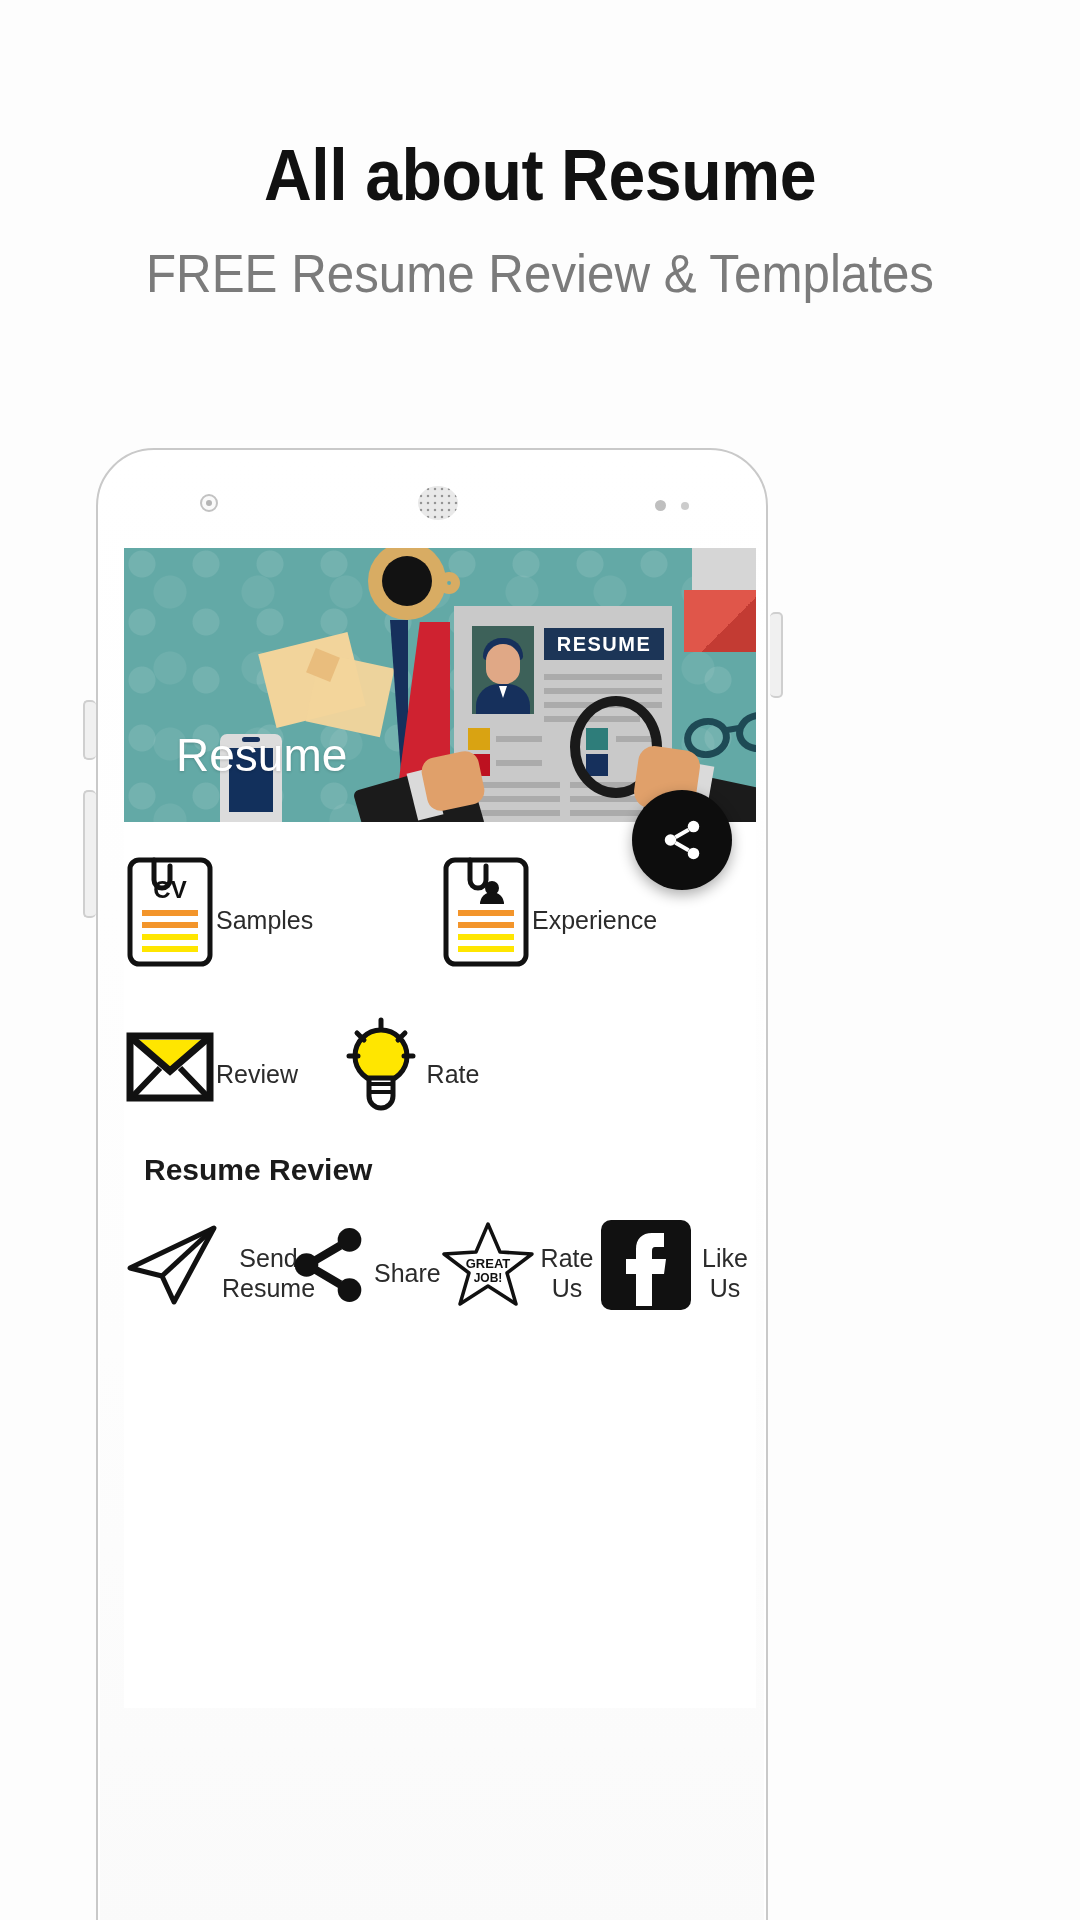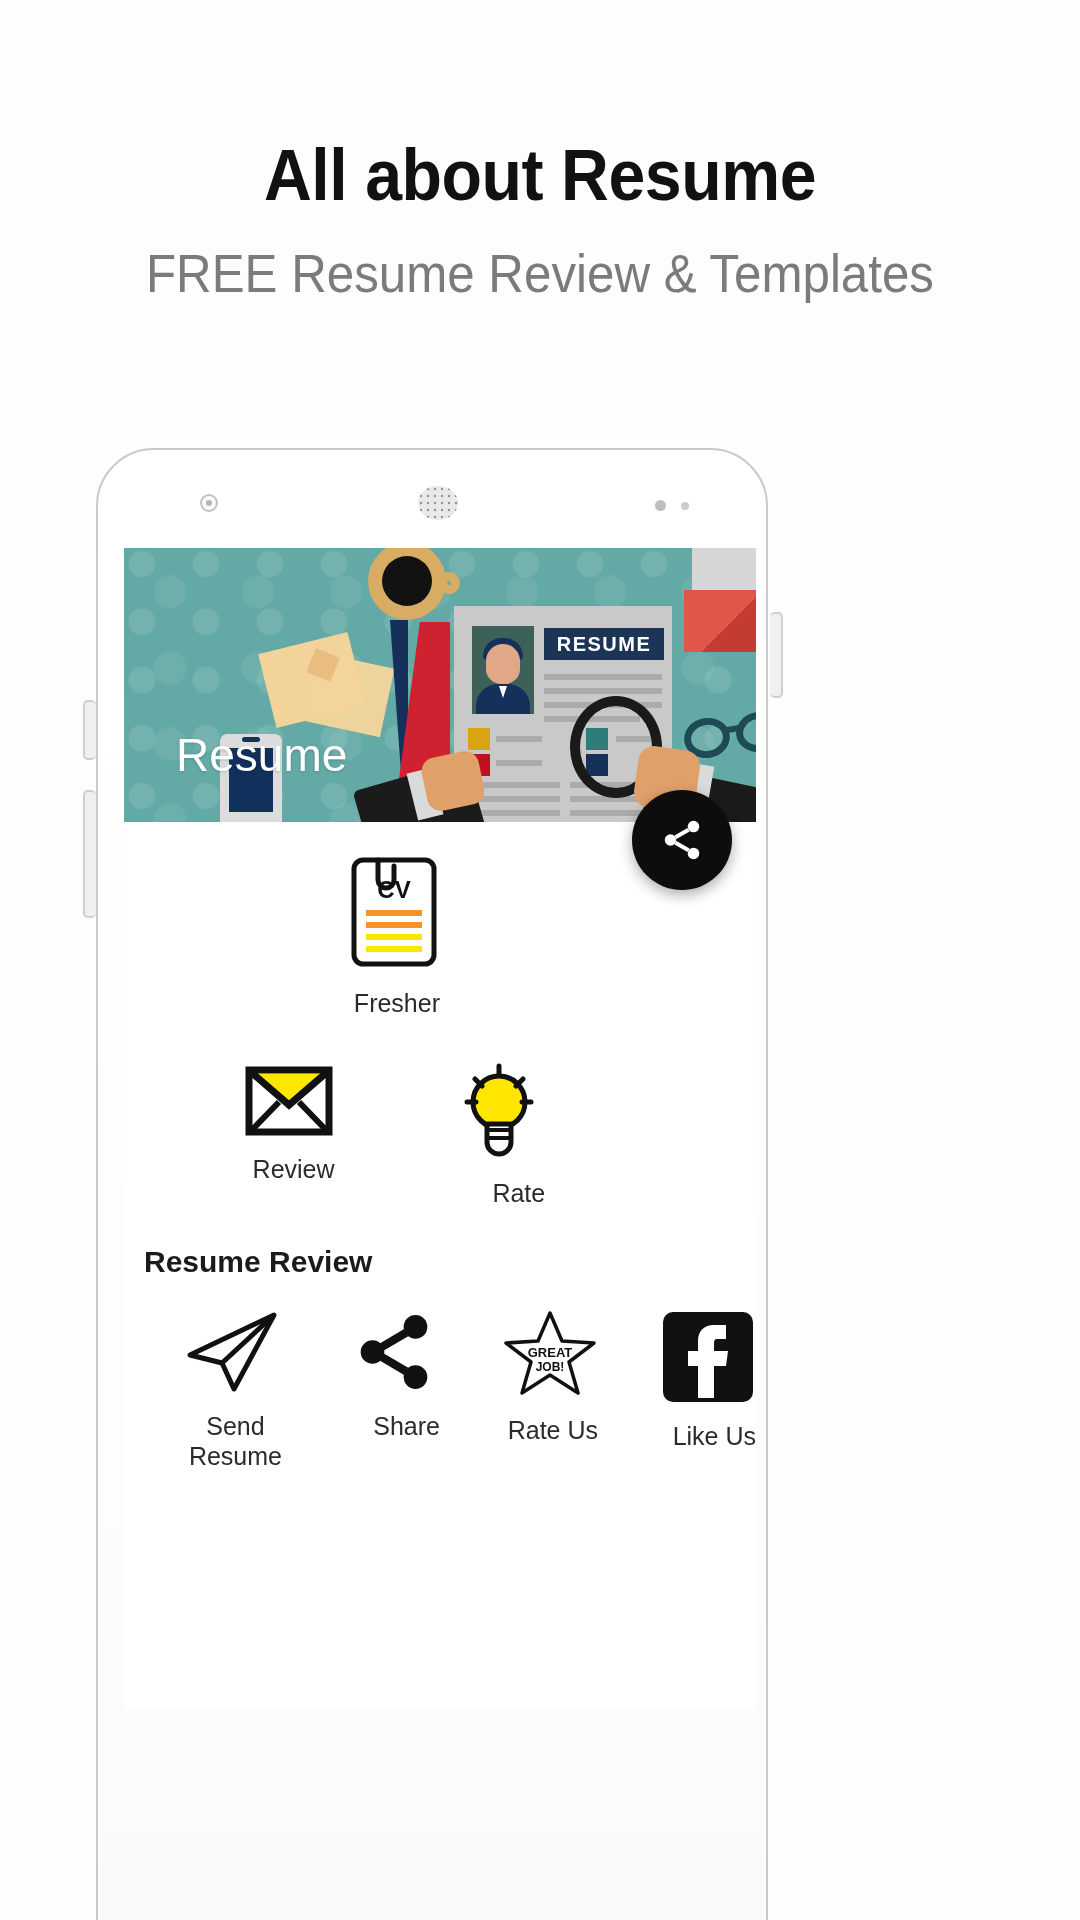--- a/index.html
+++ b/index.html
@@ -152,21 +152,21 @@
   .section-title {
     font-family:"Liberation Sans","DejaVu Sans",sans-serif;
     font-weight:700; font-size:30px; color:#1b1b1b;
     padding:0 0 0 20px;
   }
   .sec1 { margin-top: 28px; }
   .sec2 { margin-top: 37px; }
 
   .grid { display:flex; width:632px; }
   .cell {
-    display:flex; flex-direction:column; align-items:flex-end; justify-content:flex-start;
+    display:flex; flex-direction:row; align-items:center; justify-content:flex-start;
   }
   .cell .lbl {
     margin-top:16px; font-size:25px; color:#2b2b2b; font-weight:400; text-align:center;
     font-family:"Liberation Sans","DejaVu Sans",sans-serif; line-height:30px;
   }
   .icon-box { display:flex; align-items:center; justify-content:center; }
 
   .row-samples { margin-top:30px; }
   .row-samples .cell { width:316px; }
   .row-three { margin-top:44px; }
@@ -267,21 +267,36 @@
           <svg width="92" height="120" viewBox="0 0 92 120">
             <rect x="6" y="8" width="80" height="104" rx="9" fill="#fff" stroke="#111" stroke-width="5"></rect>
             <path d="M30 8 v20 a8 8 0 0 0 16 0 v-14" fill="none" stroke="#111" stroke-width="5" stroke-linecap="round"></path>
             <text x="46" y="46" font-family="Liberation Sans, sans-serif" font-size="24" font-weight="bold" fill="#111" text-anchor="middle">CV</text>
             <rect x="18" y="58" width="56" height="6" fill="#f3952b"></rect>
             <rect x="18" y="70" width="56" height="6" fill="#f3952b"></rect>
             <rect x="18" y="82" width="56" height="6" fill="#ffe600"></rect>
             <rect x="18" y="94" width="56" height="6" fill="#ffe600"></rect>
           </svg>
         </div>
-        <div class="lbl">Fresher</div>
+        <div class="lbl">Samples</div>
+      </div>
+      <div class="cell">
+        <div class="icon-box">
+          <svg width="92" height="120" viewBox="0 0 92 120">
+            <rect x="6" y="8" width="80" height="104" rx="9" fill="#fff" stroke="#111" stroke-width="5"></rect>
+            <path d="M30 8 v20 a8 8 0 0 0 16 0 v-14" fill="none" stroke="#111" stroke-width="5" stroke-linecap="round"></path>
+            <circle cx="52" cy="36" r="7" fill="#111"></circle>
+            <path d="M40 52 a12 12 0 0 1 24 0 z" fill="#111"></path>
+            <rect x="18" y="58" width="56" height="6" fill="#f3952b"></rect>
+            <rect x="18" y="70" width="56" height="6" fill="#f3952b"></rect>
+            <rect x="18" y="82" width="56" height="6" fill="#ffe600"></rect>
+            <rect x="18" y="94" width="56" height="6" fill="#ffe600"></rect>
+          </svg>
+        </div>
+        <div class="lbl">Experience</div>
       </div>
     </div>
 
     <div class="grid row-three">
       <div class="cell">
         <div class="icon-box">
           <svg width="92" height="76" viewBox="0 0 92 76">
             <rect x="6" y="8" width="80" height="62" fill="#fff" stroke="#111" stroke-width="7"></rect>
             <path d="M10 12 H82 L46 44 Z" fill="#ffe600"></path>
             <path d="M9 11 L46 43 L83 11" fill="none" stroke="#111" stroke-width="7"></path>

